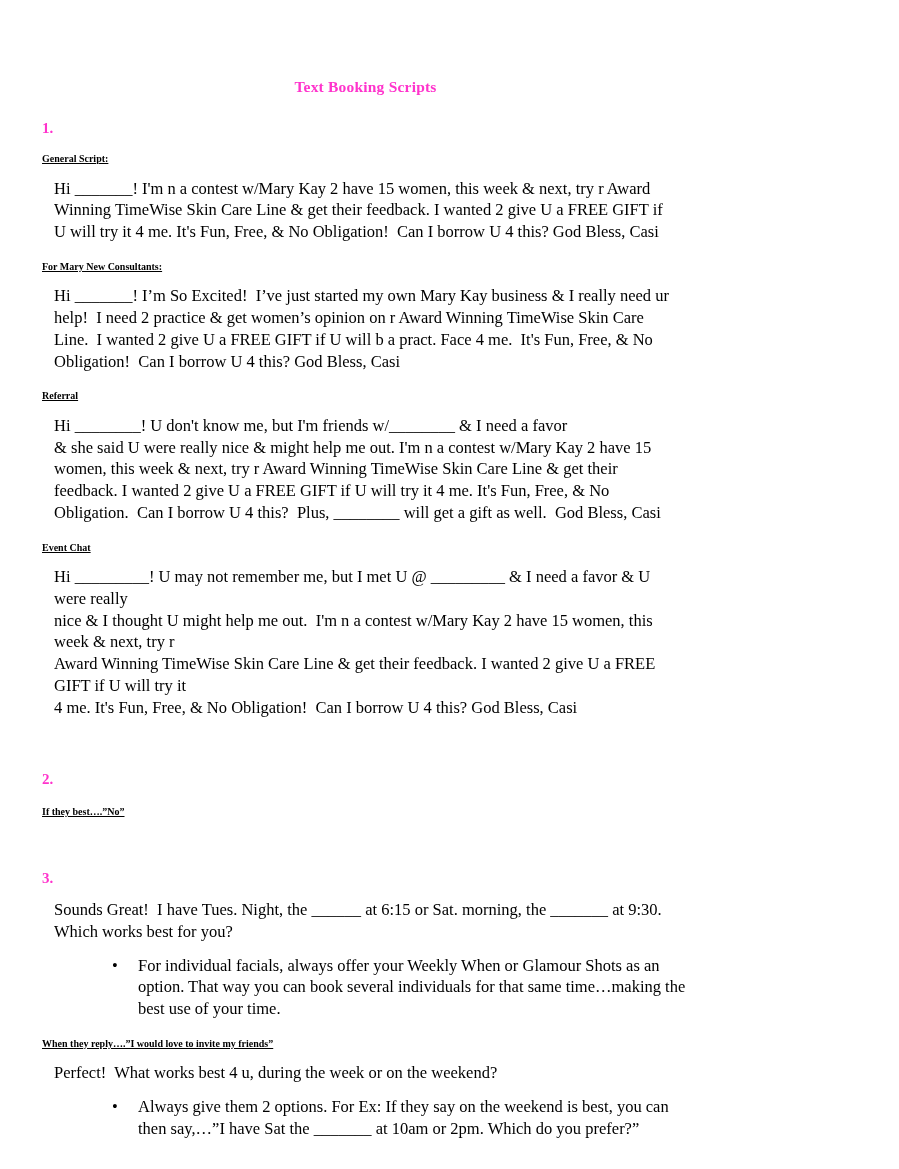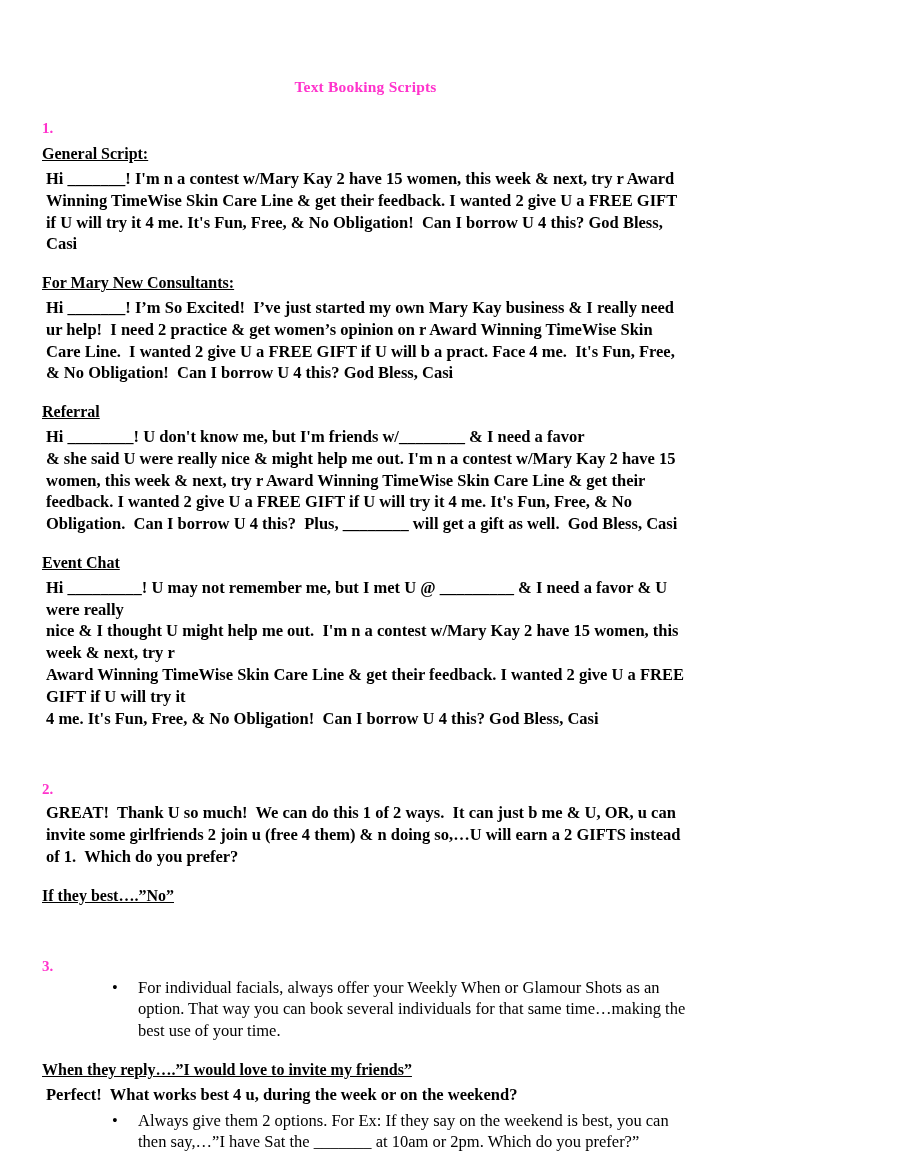--- a/index.html
+++ b/index.html
@@ -32,31 +32,30 @@
     color: #FF33CC;
     font-weight: bold;
     font-size: 15px;
     margin: 0 0 2px 0;
   }
   .block {
     margin: 0 0 18px 0;
   }
   .heading {
     font-weight: bold;
-    font-size: 16px;
+    font-size: 10px;
     text-decoration: underline;
-    margin: 7px 0 1px 0;
+    margin: 16px 0 1px 0;
     line-height: 1.25;
   }
   .body-text {
     font-size: 16.5px;
     line-height: 1.32;
-    margin: 4px;
+    margin: 12px;
     white-space: pre-wrap;
-    font-weight: bold;
   }
   .gap-large {
     height: 34px;
   }
   .bullet-list {
     margin: 2px 0 0 0;
     padding: 0 0 0 96px;
     list-style: none;
   }
   .bullet-list li {
@@ -103,32 +102,32 @@
 nice &amp; I thought U might help me out.  I'm n a contest w/Mary Kay 2 have 15 women, this week &amp; next, try r
 Award Winning TimeWise Skin Care Line &amp; get their feedback. I wanted 2 give U a FREE GIFT if U will try it
 4 me. It's Fun, Free, &amp; No Obligation!  Can I borrow U 4 this? God Bless, Casi</p>
   </div>
 
   <div class="gap-large"></div>
 
   <div class="section-number">2.</div>
 
   <div class="block">
-    <p class="body-text">GREAT!  Thank U so much!  We can do this 1 of 2 ways.  It can just b me &amp; U, OR, u can invite some girlfriends 2 join u (free 4 them) &amp; n doing so,…U will earn a 2 GIFTS instead of 1.  Which do you prefer?</p>
   </div>
 
   <div class="block">
     <div class="heading">If they best….”No”</div>
   </div>
 
   <div class="gap-large"></div>
 
   <div class="section-number">3.</div>
 
   <div class="block">
+    <p class="body-text">Sounds Great!  I have Tues. Night, the ______ at 6:15 or Sat. morning, the _______ at 9:30.  Which works best for you?</p>
     <ul class="bullet-list">
       <li><span class="dot">•</span><span>For individual facials, always offer your Weekly When or Glamour Shots as an option.  That way you can book several individuals for that same time…making the best use of your time.</span></li>
     </ul>
   </div>
 
   <div class="block">
     <div class="heading">When they reply….”I would love to invite my friends”</div>
     <p class="body-text">Perfect!  What works best 4 u, during the week or on the weekend?</p>
     <ul class="bullet-list">
       <li><span class="dot">•</span><span>Always give them 2 options.  For Ex:  If they say on the weekend is best, you can then say,…”I have Sat the _______ at 10am or 2pm.  Which do you prefer?”</span></li>

